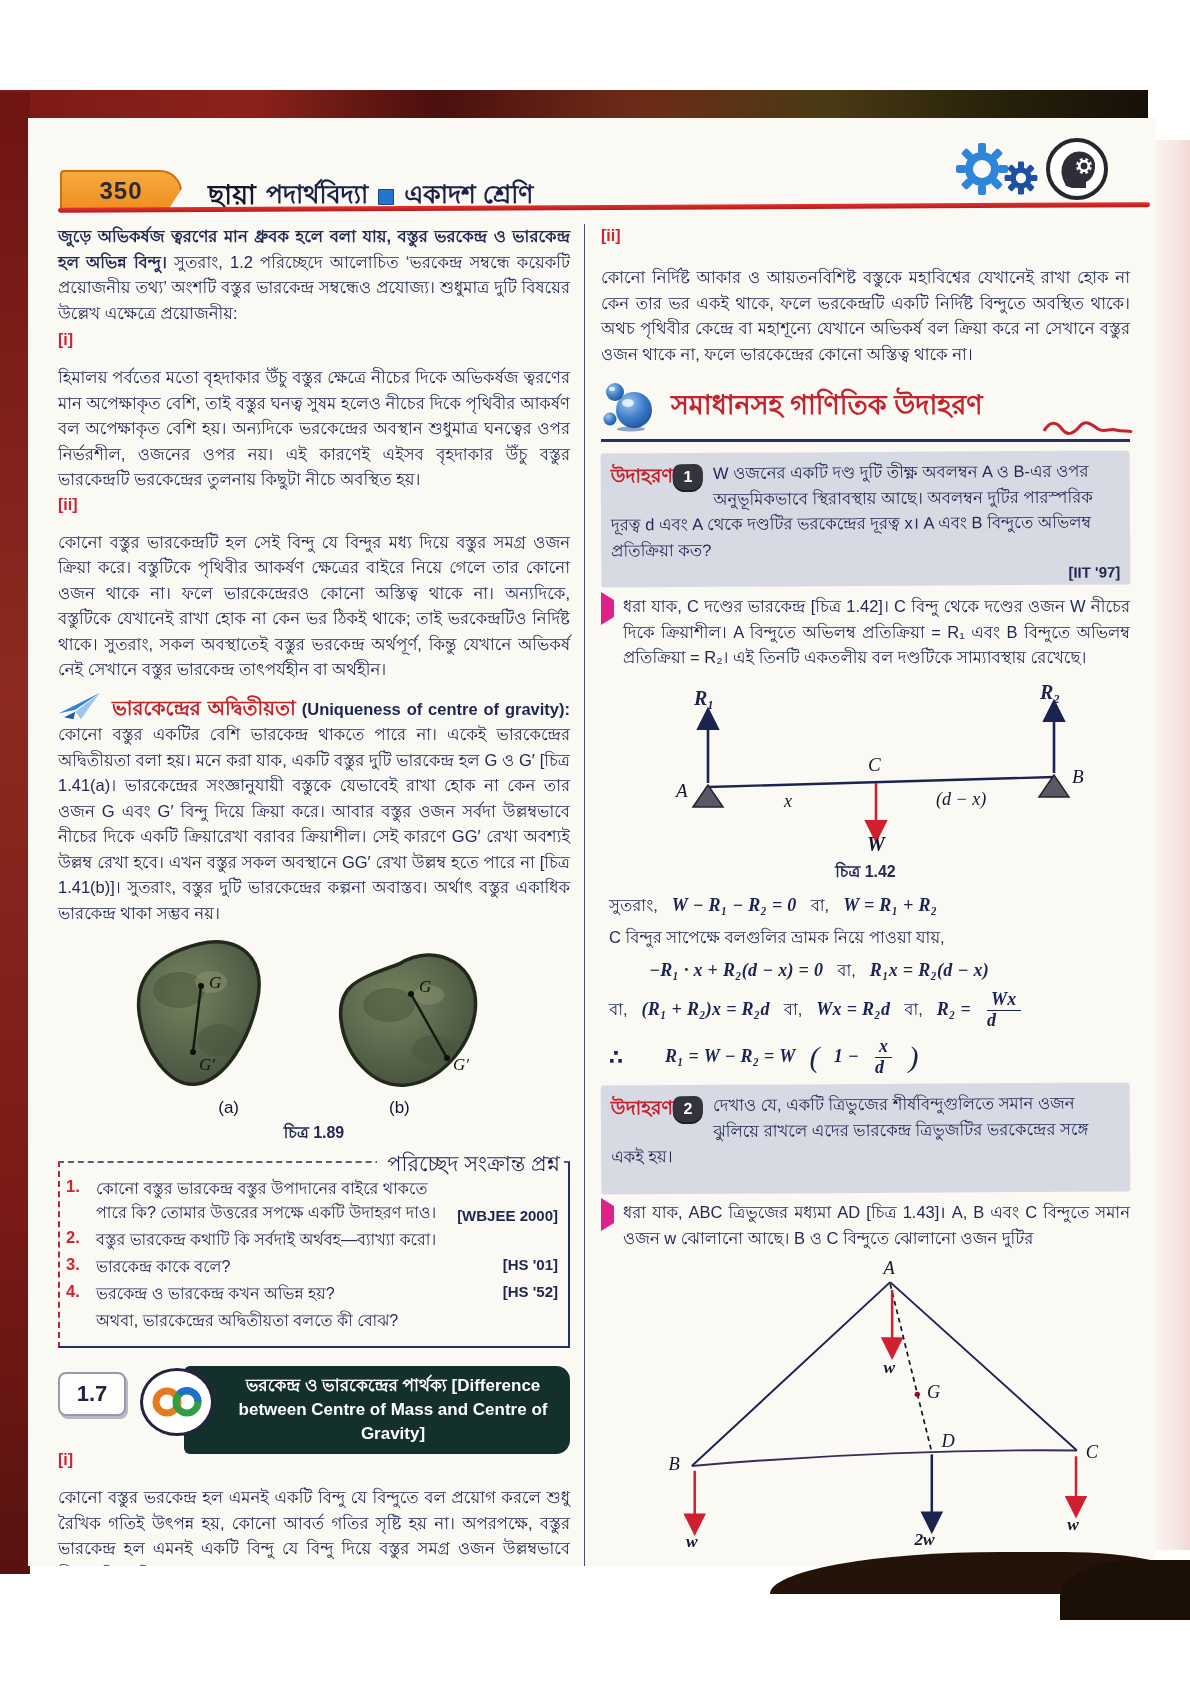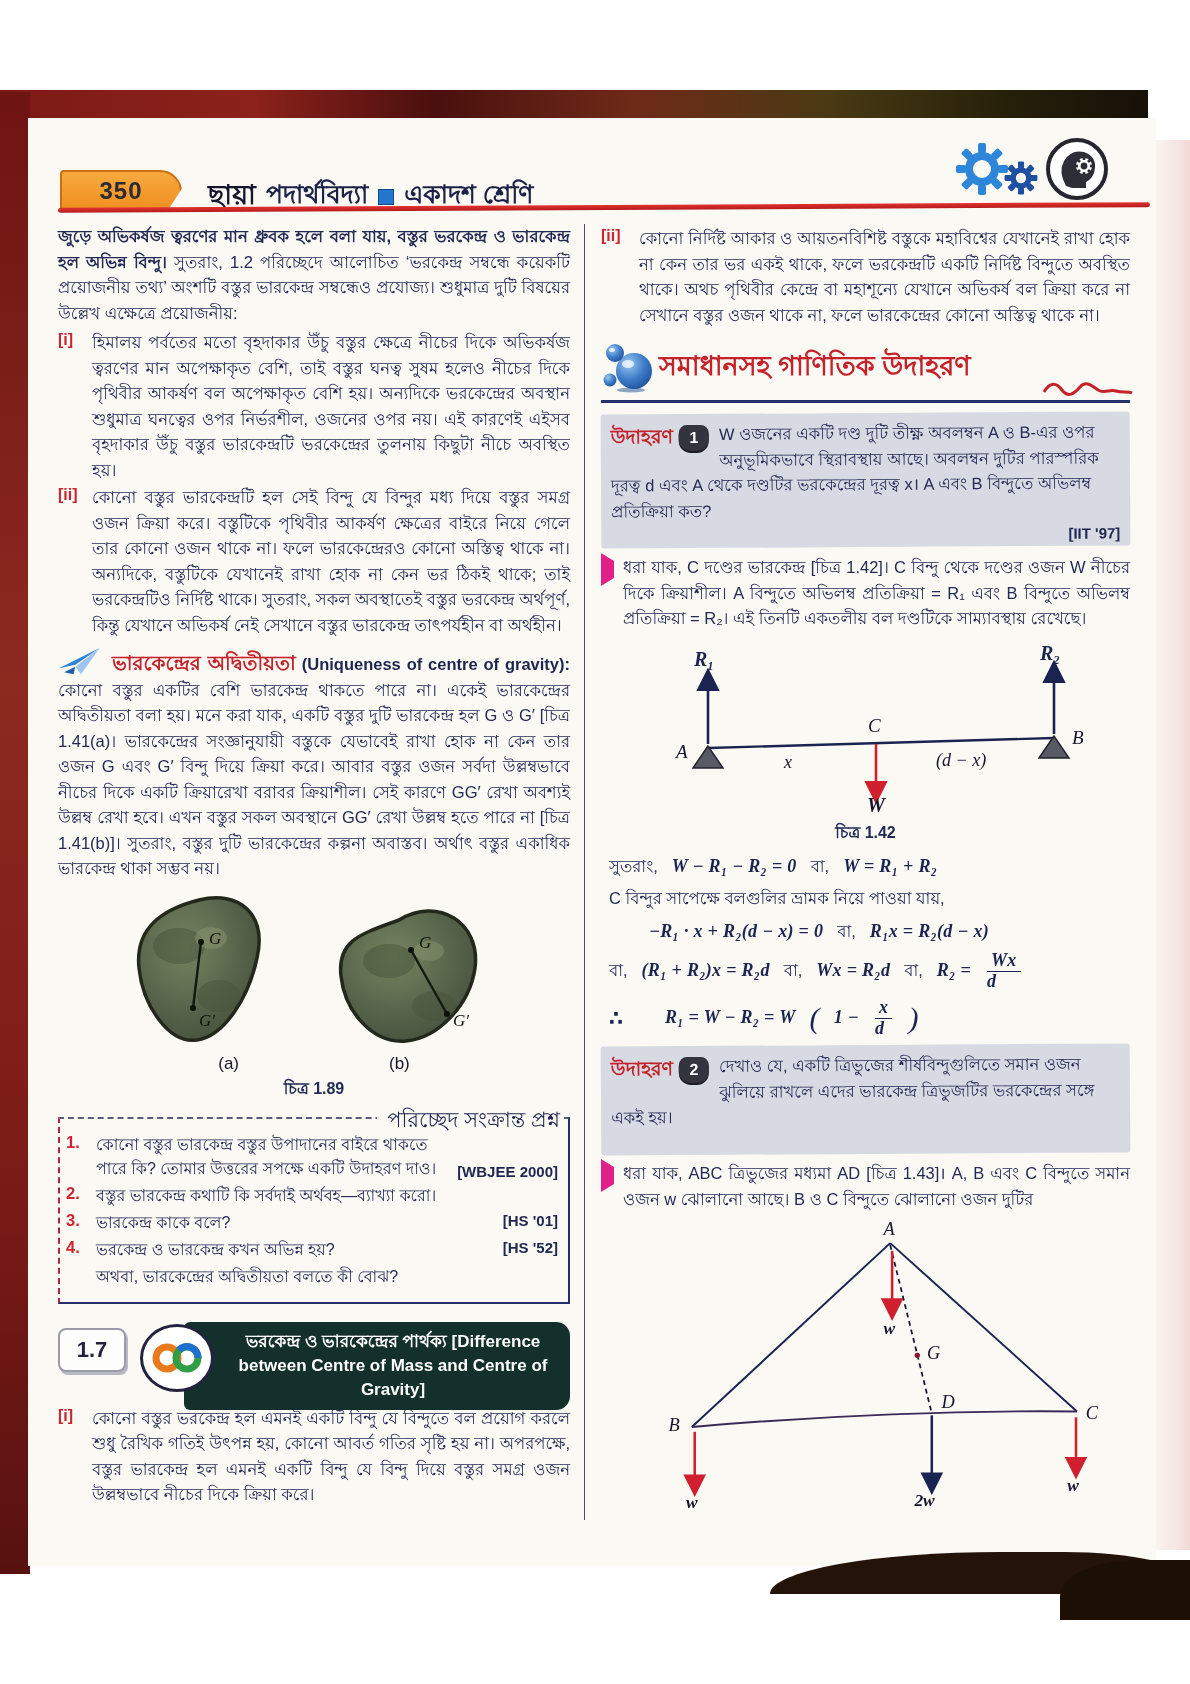--- a/index.html
+++ b/index.html
@@ -40,21 +40,21 @@
     background:linear-gradient(180deg,#e23330,#b51b1c);border-radius:3px;transform:rotate(-0.3deg);}
 
   
   .cols{display:flex;padding:10px 26px 0 30px;}
   .col-l{width:512px;padding-right:14px;border-right:1.6px solid #4d4d62;}
   .col-r{flex:1;padding-left:16px;}
 
   .bn{font-size:16.5px;line-height:25.5px;color:#222a55;}
   p.body{margin:0 0 4px 0;font-size:16.5px;line-height:25.5px;text-align:justify;}
   .b{font-weight:bold;}
-  .item{display:flex;margin:2px 0 2px 0;}
+  .item{display:flex;margin:2px 0 2px 0;flex-direction:column;}
   .mk{flex:0 0 34px;font-weight:bold;color:#cf2330;font-size:16px;padding-top:1px;}
   .it{flex:1;font-size:16.5px;line-height:25.5px;text-align:justify;}
 
   .t-red{color:#c5232b;font-weight:bold;font-size:20px;}
   .t-en{font-weight:bold;color:#1e2550;}
 
   
   .fig{text-align:center;}
   .figcap{font-weight:bold;color:#232a55;font-size:16px;margin-top:2px;}
   .sublbl{display:flex;justify-content:center;gap:150px;font-size:17px;color:#15152e;margin-top:-4px;}
@@ -76,28 +76,28 @@
   .s17-num{width:64px;height:40px;background:#fdfdfb;border:2px solid #9a9aa8;border-radius:8px;
     box-shadow:2px 3px 0 #b9b9c6;display:flex;align-items:center;justify-content:center;
     font-weight:bold;font-size:22px;color:#23233f;margin-top:6px;}
   .s17-logo{position:relative;z-index:3;margin-left:14px;margin-top:2px;width:68px;height:62px;
     background:#fff;border-radius:50%;border:3px solid #23233f;display:flex;align-items:center;justify-content:center;}
   .s17-banner{flex:1;margin-left:-30px;background:#14302c;color:#fff;border-radius:6px 14px 14px 6px;
     padding:8px 10px 8px 42px;font-weight:bold;font-size:17px;line-height:24px;text-align:center;}
 
   
   .solved{position:relative;margin:12px 0 10px 0;padding-bottom:6px;border-bottom:3px solid #23306b;}
-  .solved-inner{display:flex;align-items:center;}
+  .solved-inner{display:flex;align-items:center;gap:12px;}
   .solved-title{color:#c5232b;font-weight:bold;font-size:27px;}
   .squig{position:absolute;right:-4px;bottom:2px;}
 
   
   .exbox{position:relative;background:#d8dae3;padding:8px 10px 24px 10px;margin:6px 0 8px 0;
     transform:rotate(-0.35deg);border-radius:3px;}
-  .exhead{float:left;margin-right:10px;display:flex;align-items:center;gap:6px;}
+  .exhead{float:left;margin-right:10px;display:flex;align-items:center;}
   .exlabel{color:#c5232b;font-weight:bold;font-size:19px;}
   .exnum{display:inline-flex;width:30px;height:26px;background:#34343f;color:#fff;font-weight:bold;
     font-size:16px;border-radius:8px 8px 12px 12px;align-items:center;justify-content:center;
     box-shadow:0 2px 0 #1d1d26;}
   .extext{font-size:16.5px;line-height:25.5px;text-align:justify;}
   .extag{position:absolute;right:10px;bottom:4px;font-weight:bold;color:#1e2550;font-size:15px;}
 
   .sol{display:flex;margin:4px 0;}
   .sol-bullet{flex:0 0 22px;padding-top:6px;}
   .tri{width:0;height:0;border-top:8px solid transparent;border-bottom:8px solid transparent;

